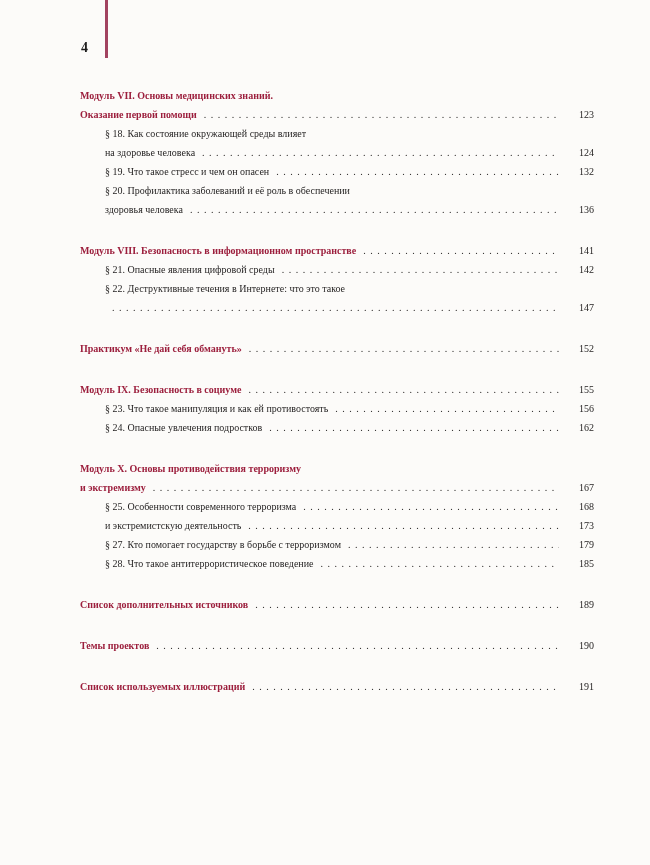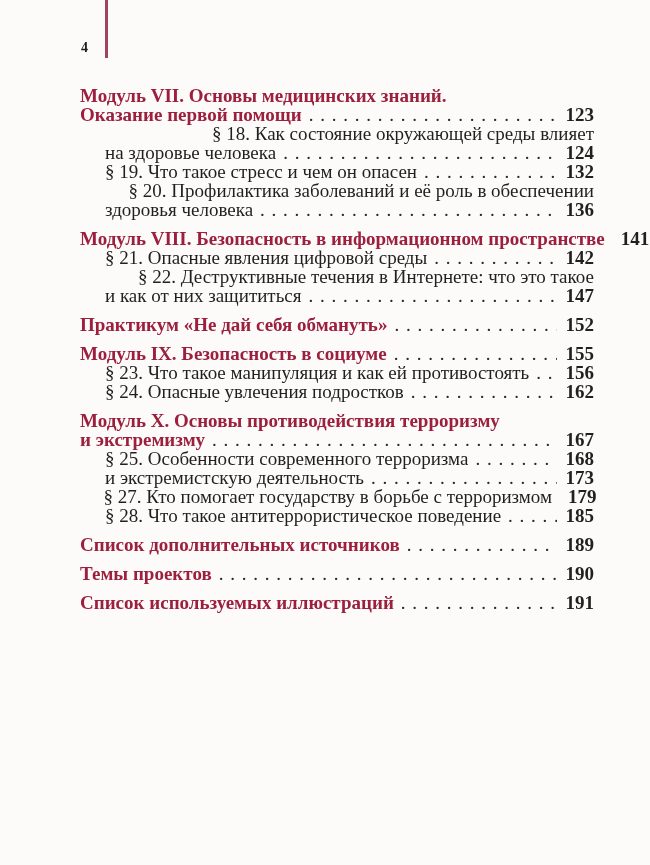--- a/index.html
+++ b/index.html
@@ -29,31 +29,31 @@
     font-size: 14px;
     font-weight: bold;
     color: #1c1c1c;
     line-height: 16px;
   }
   .toc {
     position: absolute;
     left: 80px;
     top: 86px;
     width: 514px;
-    font-size: 19px;
+    font-size: 10px;
     color: #211f1f;
   }
-  .block { margin-top: 10px; }
+  .block { margin-top: 22px; }
   .block:first-child { margin-top: 0; }
   .row {
     display: flex;
     align-items: baseline;
     line-height: 19px;
   }
-  .row.section { padding-left: 25px; justify-content: flex-end; }
+  .row.section { padding-left: 25px; }
   .row.module {
     font-weight: bold;
   }
   .text { white-space: nowrap; }
   .dots {
     flex: 1;
     overflow: hidden;
     white-space: nowrap;
     margin-left: 7px;
     color: #2b2a29;
@@ -61,21 +61,21 @@
     letter-spacing: 1px;
   }
   .dots::after {
     content: ". . . . . . . . . . . . . . . . . . . . . . . . . . . . . . . . . . . . . . . . . . . . . . . . . . . . . . . . . . . . . . . . . . . . . . . . . . . . ";
   }
   .page-num {
     margin-left: 9px;
     min-width: 26px;
     text-align: right;
     color: #211f1f;
-    font-weight: bold;
+    font-weight: normal;
   }
 </style>
 </head>
 <body>
 
 <div class="page" style="background: rgb(252, 251, 249);">
   <div class="margin-rule" style="background: rgb(162, 67, 96);"></div>
   <div class="folio">4</div>
   <nav class="toc">
       <div class="block">
@@ -117,21 +117,20 @@
         </div>
         <div class="row section">
           <span class="text">§ 21. Опасные явления цифровой среды</span>
           <span class="dots"></span>
           <span class="page-num">142</span>
         </div>
         <div class="row section">
           <span class="text">§ 22. Деструктивные течения в Интернете: что это такое</span>
         </div>
         <div class="row section">
-          <span class="text">и как от них защититься</span>
           <span class="dots"></span>
           <span class="page-num">147</span>
         </div>
       </div>
       <div class="block">
         <div class="row module" style="color: rgb(156, 31, 61);">
           <span class="text">Практикум «Не дай себя обмануть»</span>
           <span class="dots"></span>
           <span class="page-num">152</span>
         </div>

